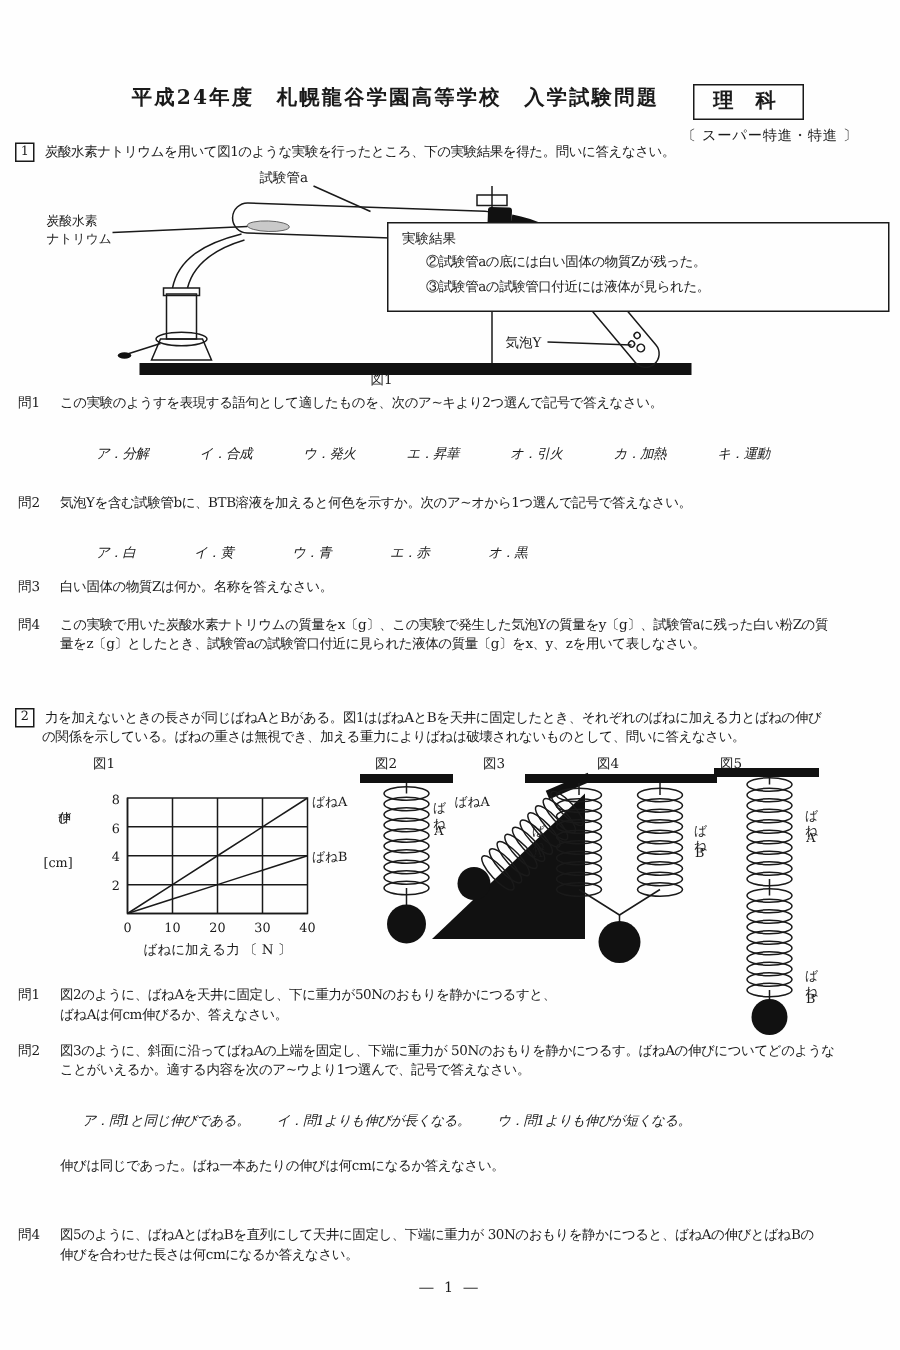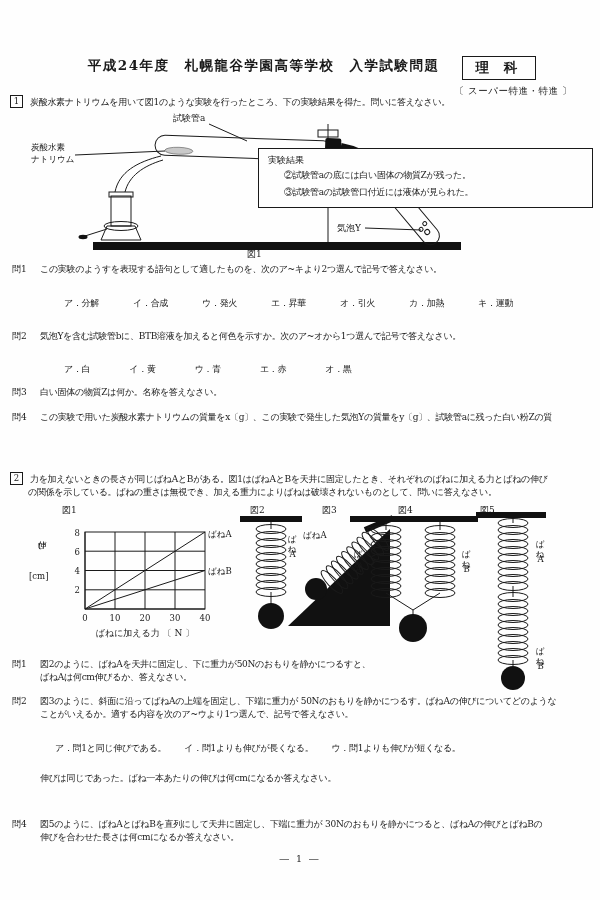--- a/index.html
+++ b/index.html
@@ -11,21 +11,21 @@
              font-size:13.5px;font-weight:bold;letter-spacing:1.5px;margin-left:12px;}
   .subject-box{border:1.6px solid #1a1a1a;padding:1px 13px;margin-left:22px;letter-spacing:5px;}
   .course{top:84px;right:28px;font-size:9.5px;letter-spacing:0.5px;}
   .secnum{display:inline-block;border:1px solid #1a1a1a;width:11px;height:11px;line-height:11px;
           text-align:center;font-size:8.5px;margin-right:7px;vertical-align:1px;letter-spacing:0;}
   .intro{left:10px;top:95px;width:582px;}
   .q{width:578px;}
   .qlabel{display:inline-block;width:28px;letter-spacing:0;}
   .qline{white-space:nowrap;}
   .qline2{padding-left:28px;white-space:nowrap;}
-  .opts{display:flex;white-space:nowrap;}
+  .opts{display:flex;white-space:nowrap;font-style:italic;}
   .resbox{border:1px solid #1a1a1a;width:316px;padding:5px 8px 7px 9px;background:#fefefe;}
   .resbox .rtitle{letter-spacing:0;}
   .resbox .ritem{padding-left:16px;line-height:1.85;white-space:nowrap;}
   .cap{font-size:9px;letter-spacing:0;}
   .vtext{writing-mode:vertical-rl;text-orientation:upright;font-size:8.5px;letter-spacing:1px;line-height:1;}
   .figlabel{font-size:8.5px;letter-spacing:0;}
   .pageno{left:0;top:852px;width:600px;text-align:center;font-size:9.5px;letter-spacing:2px;}
   svg{display:block;}
   .ln{stroke:#1a1a1a;fill:none;stroke-width:1;}
   .lnb{stroke:#111;fill:none;}
@@ -123,20 +123,21 @@
     <span>エ．赤</span>
     <span>オ．黒</span>
   </div>
 
   <div class="abs q" style="left:12px;top:386px">
     <div class="qline"><span class="qlabel">問3</span><span>白い固体の物質Zは何か。名称を答えなさい。</span></div>
   </div>
 
   <div class="abs q" style="left:12px;top:411px">
     <div class="qline"><span class="qlabel">問4</span><span>この実験で用いた炭酸水素ナトリウムの質量をx〔g〕、この実験で発生した気泡Yの質量をy〔g〕、試験管aに残った白い粉Zの質</span></div>
+    <div class="qline2">量をz〔g〕としたとき、試験管aの試験管口付近に見られた液体の質量〔g〕をx、y、zを用いて表しなさい。</div>
   </div>
 
   <div class="abs" style="left:10px;top:472px;width:582px">
     <div class="qline"><span class="secnum">2</span><span>力を加えないときの長さが同じばねAとBがある。図1はばねAとBを天井に固定したとき、それぞれのばねに加える力とばねの伸び</span></div>
     <div class="qline" style="padding-left:18px">の関係を示している。ばねの重さは無視でき、加える重力によりばねは破壊されないものとして、問いに答えなさい。</div>
   </div>
 
   <span class="abs cap" style="left:62px;top:504px">図1</span>
   <span class="abs cap" style="left:250px;top:504px">図2</span>
   <span class="abs cap" style="left:322px;top:504px">図3</span>

